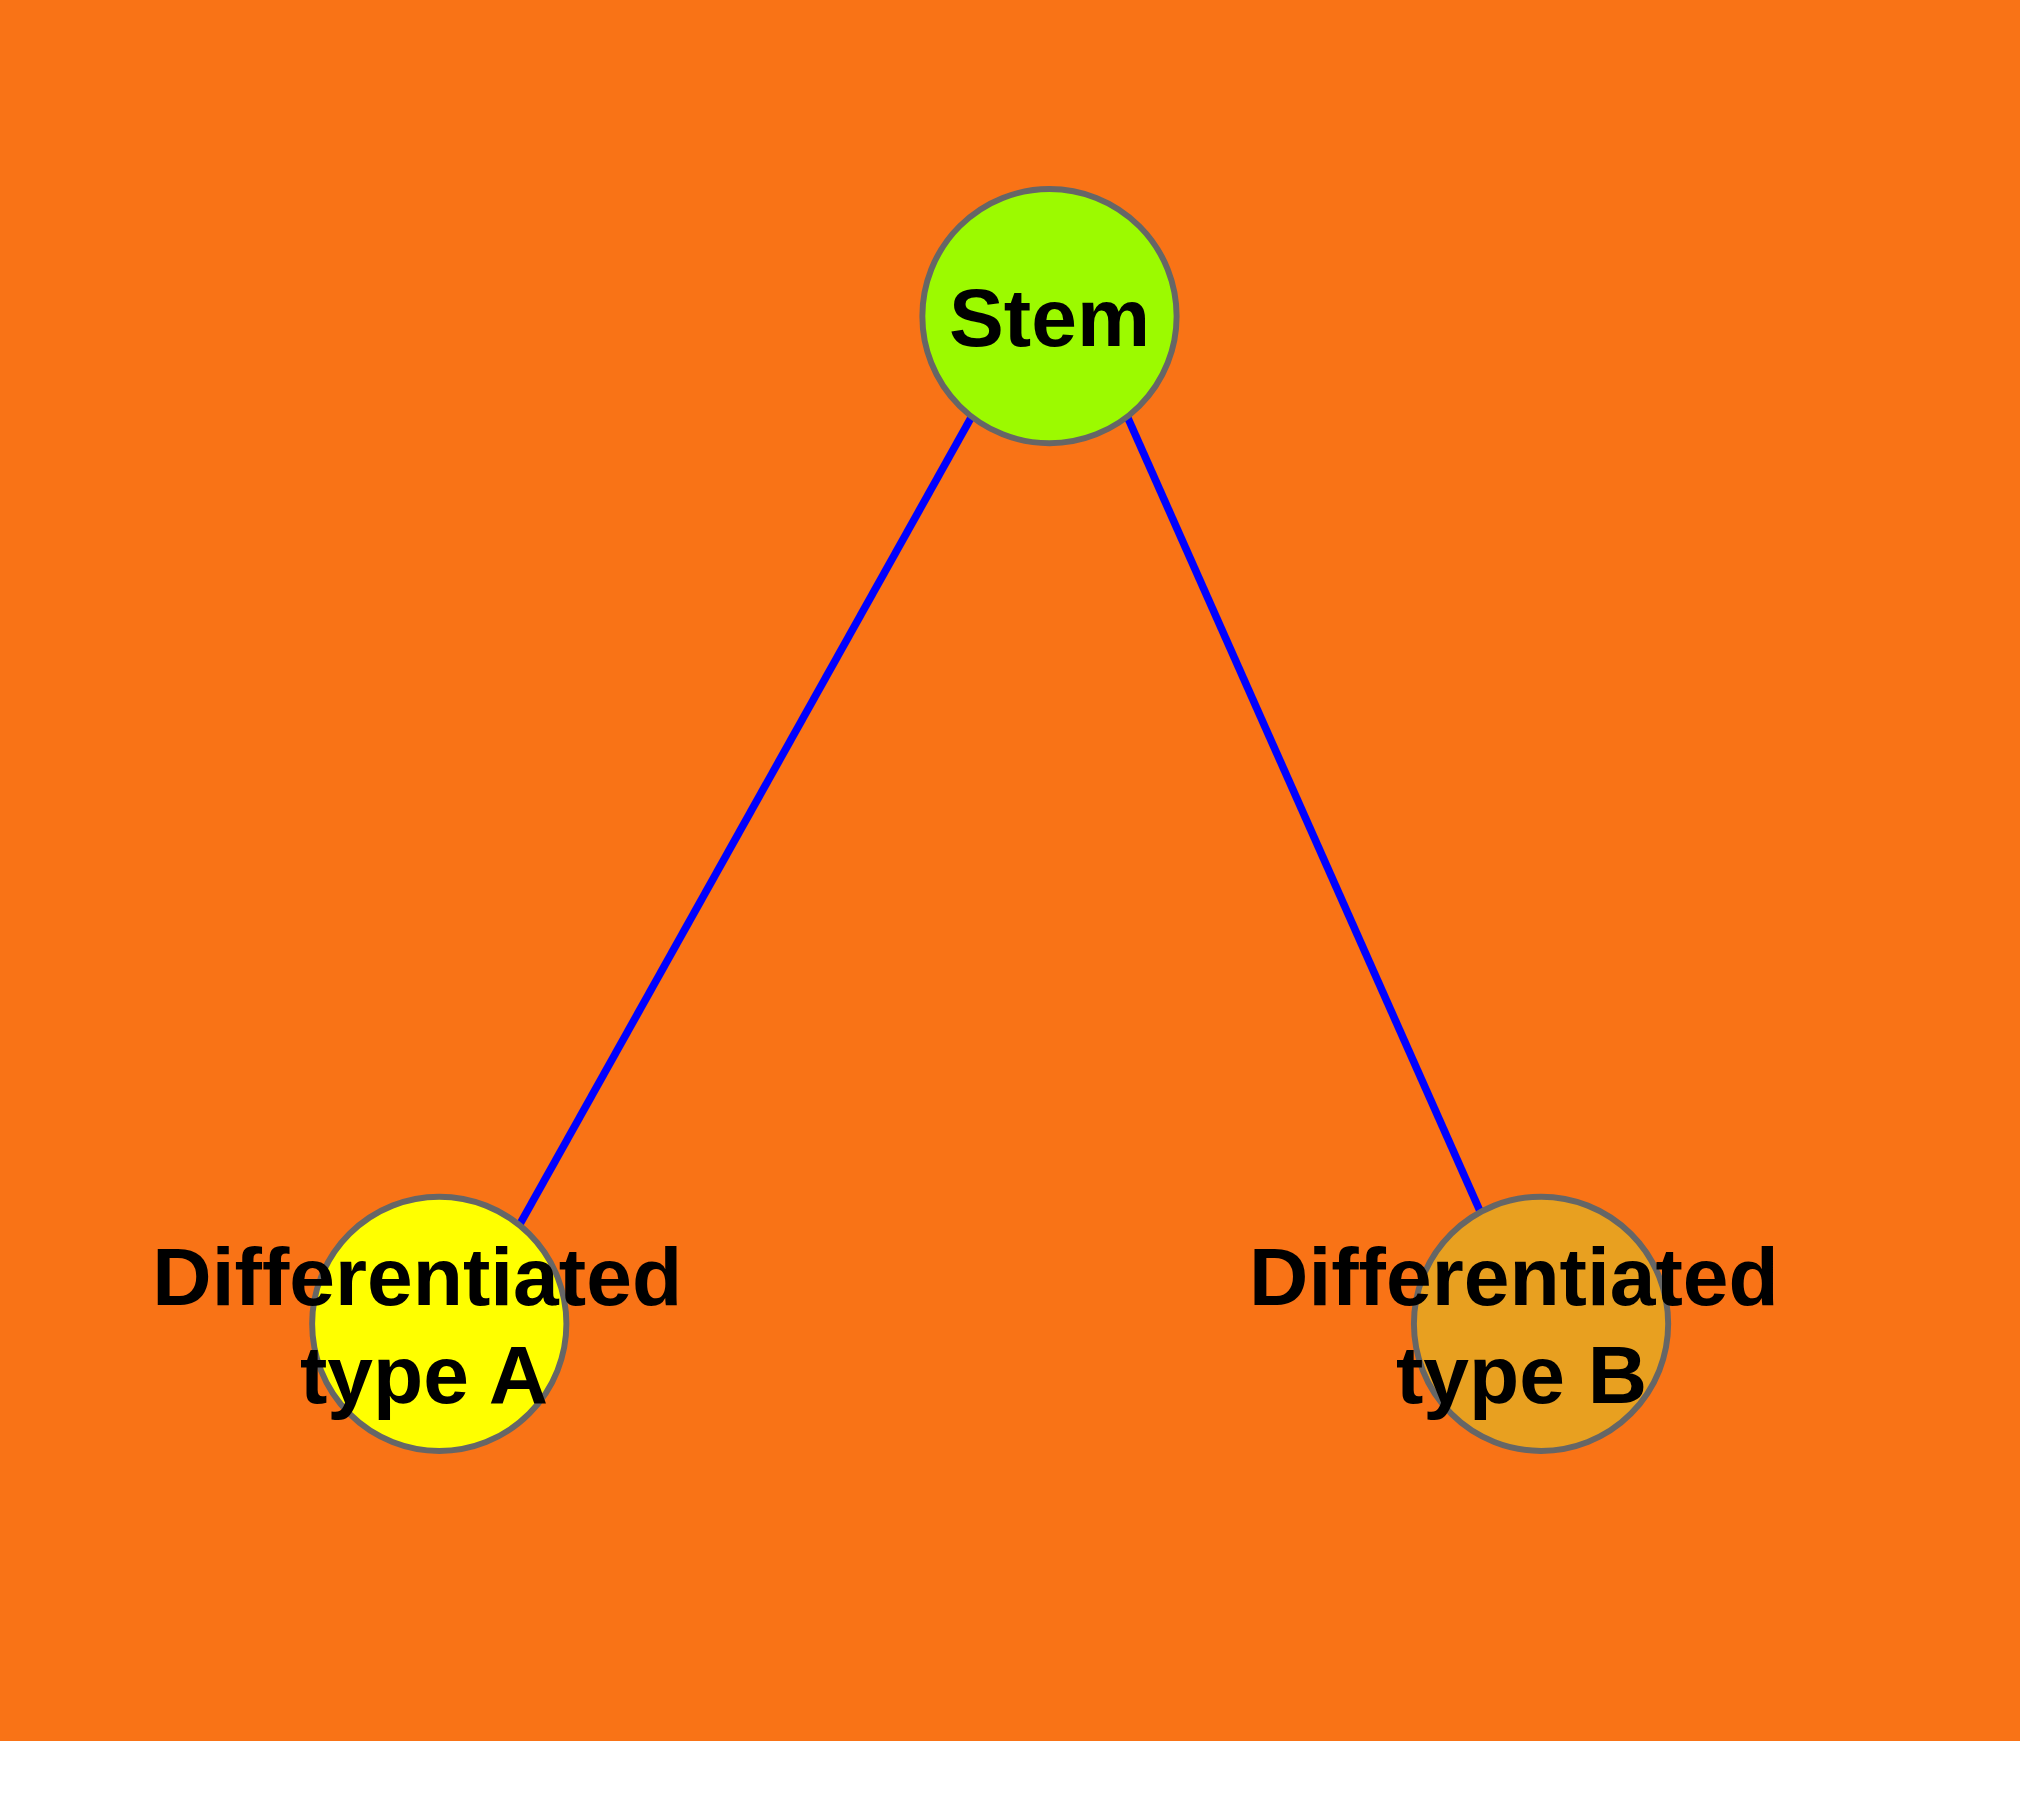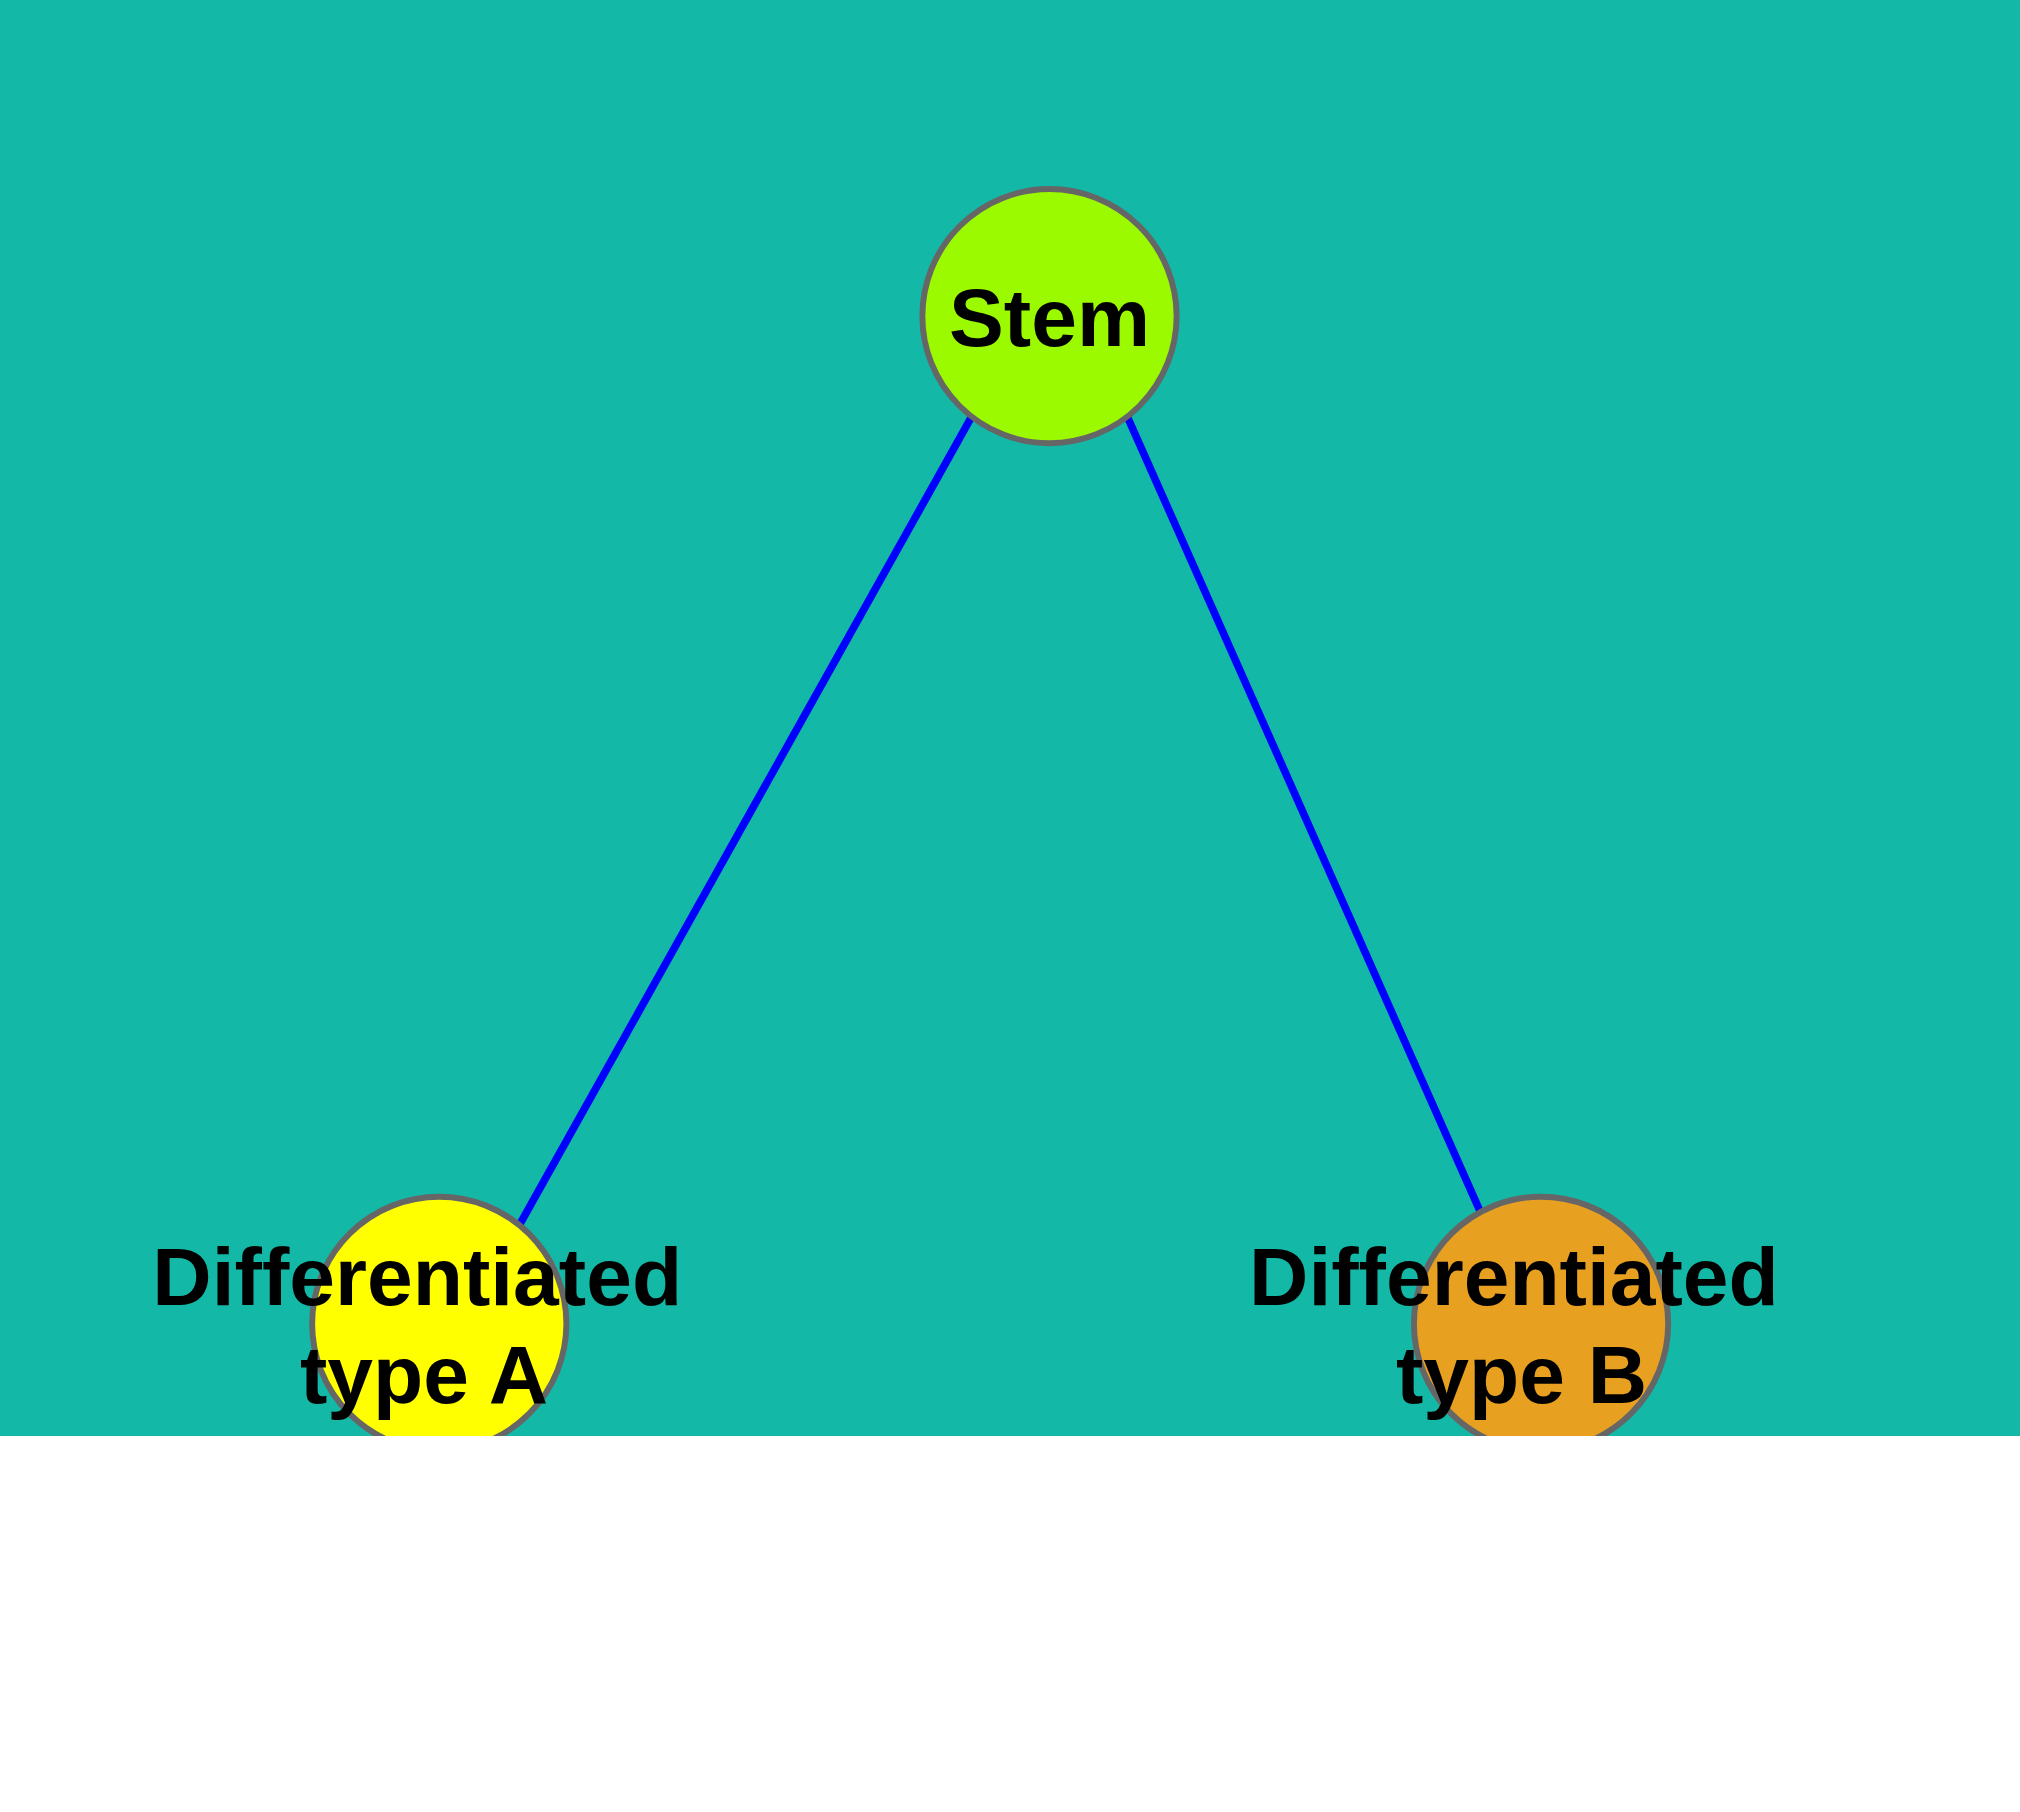--- a/index.html
+++ b/index.html
@@ -6,22 +6,22 @@
     margin: 0;
     padding: 0;
     background: #ffffff;
   }
   body {
     font-family: "Liberation Sans", sans-serif;
   }
   #canvas {
     position: relative;
     width: 2021px;
-    height: 1436px;
-    background: #14b8a6;
+    height: 1741px;
+    background: #f97316;
     overflow: hidden;
   }
   #graph-svg {
     position: absolute;
     left: 0;
     top: 0;
     width: 2021px;
     height: 1812px;
     display: block;
   }

